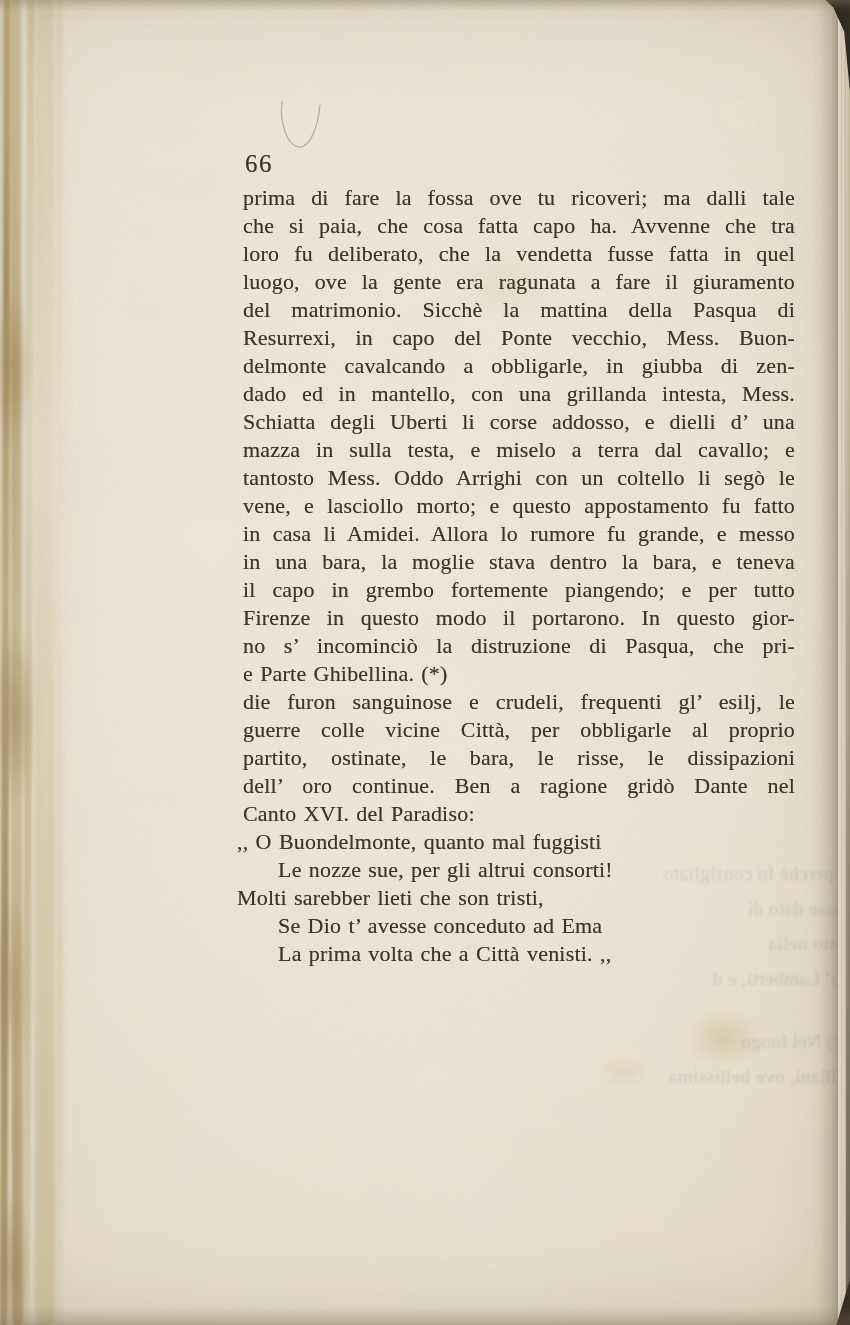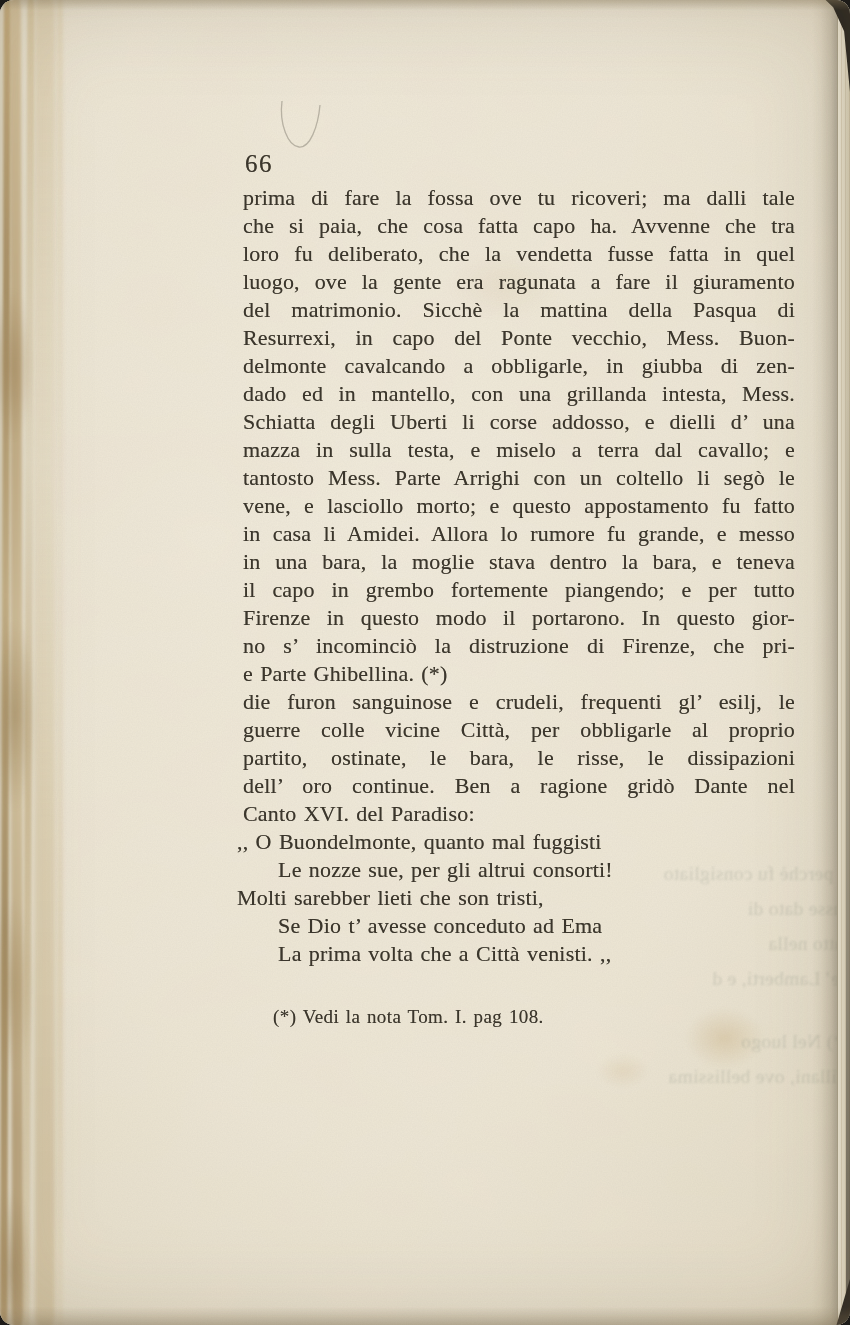--- a/index.html
+++ b/index.html
@@ -1,20 +1,19 @@
 <!DOCTYPE html>
 <html><head>
 <meta charset="utf-8">
 <style>
   html,body{margin:0;padding:0;background:#1d1b18;}
   .scan{
     position:relative;width:850px;height:1325px;overflow:hidden;
     background:radial-gradient(ellipse at 45% 38%, #f2ecdd 0%, #eee7d6 55%, #e5ddc8 88%, #ded5bd 100%);
     font-family:"Liberation Serif","DejaVu Serif",serif;
-    border-radius:14px;
   }
   .grain{position:absolute;left:0;top:0;pointer-events:none;}
   
   .binding{position:absolute;left:0;top:0;bottom:0;width:72px;
     background:linear-gradient(to right,#e6dfcb 0%, rgba(230,223,203,0) 85%);}
   .binding .s{position:absolute;top:-6px;bottom:-6px;border-radius:45%/1.2%;}
   .s1{left:2px;width:7px;background:linear-gradient(to bottom,#c3a876,#a78c5d 22%,#c8b183 45%,#a48a5c 70%,#b89d6e);opacity:.85;filter:blur(1px);transform:rotate(.15deg);}
   .s2{left:11px;width:11px;background:linear-gradient(to bottom,#cdb astraea) ;}
   .s2{left:11px;width:11px;background:linear-gradient(to bottom,#cdb78c,#b59a6a 30%,#d3c096 55%,#ad9264 85%);opacity:.7;filter:blur(1.4px);transform:rotate(-.1deg);}
   .s3{left:25px;width:7px;background:linear-gradient(to bottom,#cbb689,rgba(203,182,137,.25) 35%,#c2aa7b 60%,rgba(194,170,120,.4));opacity:.6;filter:blur(1.2px);transform:rotate(.2deg);}
@@ -117,39 +116,38 @@
       <div class="j">prima di fare la fossa ove tu ricoveri; ma dalli tale</div>
       <div class="j">che si paia, che cosa fatta capo ha. Avvenne che tra</div>
       <div class="j">loro fu deliberato, che la vendetta fusse fatta in quel</div>
       <div class="j">luogo, ove la gente era ragunata a fare il giuramento</div>
       <div class="j">del matrimonio. Sicchè la mattina della Pasqua di</div>
       <div class="j">Resurrexi, in capo del Ponte vecchio, Mess. Buon-</div>
       <div class="j">delmonte cavalcando a obbligarle, in giubba di zen-</div>
       <div class="j">dado ed in mantello, con una grillanda intesta, Mess.</div>
       <div class="j">Schiatta degli Uberti li corse addosso, e dielli d’ una</div>
       <div class="j">mazza in sulla testa, e miselo a terra dal cavallo; e</div>
-      <div class="j">tantosto Mess. Parte Arrighi con un coltello li segò le</div>
+      <div class="j">tantosto Mess. Oddo Arrighi con un coltello li segò le</div>
       <div class="j">vene, e lasciollo morto; e questo appostamento fu fatto</div>
       <div class="j">in casa li Amidei. Allora lo rumore fu grande, e messo</div>
       <div class="j">in una bara, la moglie stava dentro la bara, e teneva</div>
       <div class="j">il capo in grembo fortemente piangendo; e per tutto</div>
       <div class="j">Firenze in questo modo il portarono. In questo gior-</div>
-      <div class="j">no s’ incominciò la distruzione di Firenze, che pri-</div>
+      <div class="j">no s’ incominciò la distruzione di Pasqua, che pri-</div>
       <div class="p">e Parte Ghibellina. (*)</div>
       <div class="j">die furon sanguinose e crudeli, frequenti gl’ esilj, le</div>
       <div class="j">guerre colle vicine Città, per obbligarle al proprio</div>
       <div class="j">partito, ostinate, le bara, le risse, le dissipazioni</div>
       <div class="j">dell’ oro continue. Ben a ragione gridò Dante nel</div>
       <div class="p">Canto XVI. del Paradiso:</div>
       <div class="p v0">,, O Buondelmonte, quanto mal fuggisti</div>
       <div class="p v1">Le nozze sue, per gli altrui consorti!</div>
       <div class="p v0">Molti sarebber lieti che son tristi,</div>
       <div class="p v1">Se Dio t’ avesse conceduto ad Ema</div>
       <div class="p v1">La prima volta che a Città venisti. ,,</div>
-      <div class="fn">(*) Vedi la nota Tom. I. pag 108.</div>
     </div>
 
   <svg class="pencil" width="60" height="68" aria-hidden="true">
     <path d="M 8 9 C 5 32, 14 54, 25 55 C 36 56, 44 35, 46 13" fill="none" stroke="#8d877a" stroke-width="1.3" opacity="0.55"></path>
   </svg>
 
   <div class="crease"></div>
   <div class="under-strip">
     <div class="lines"></div>
   </div>

